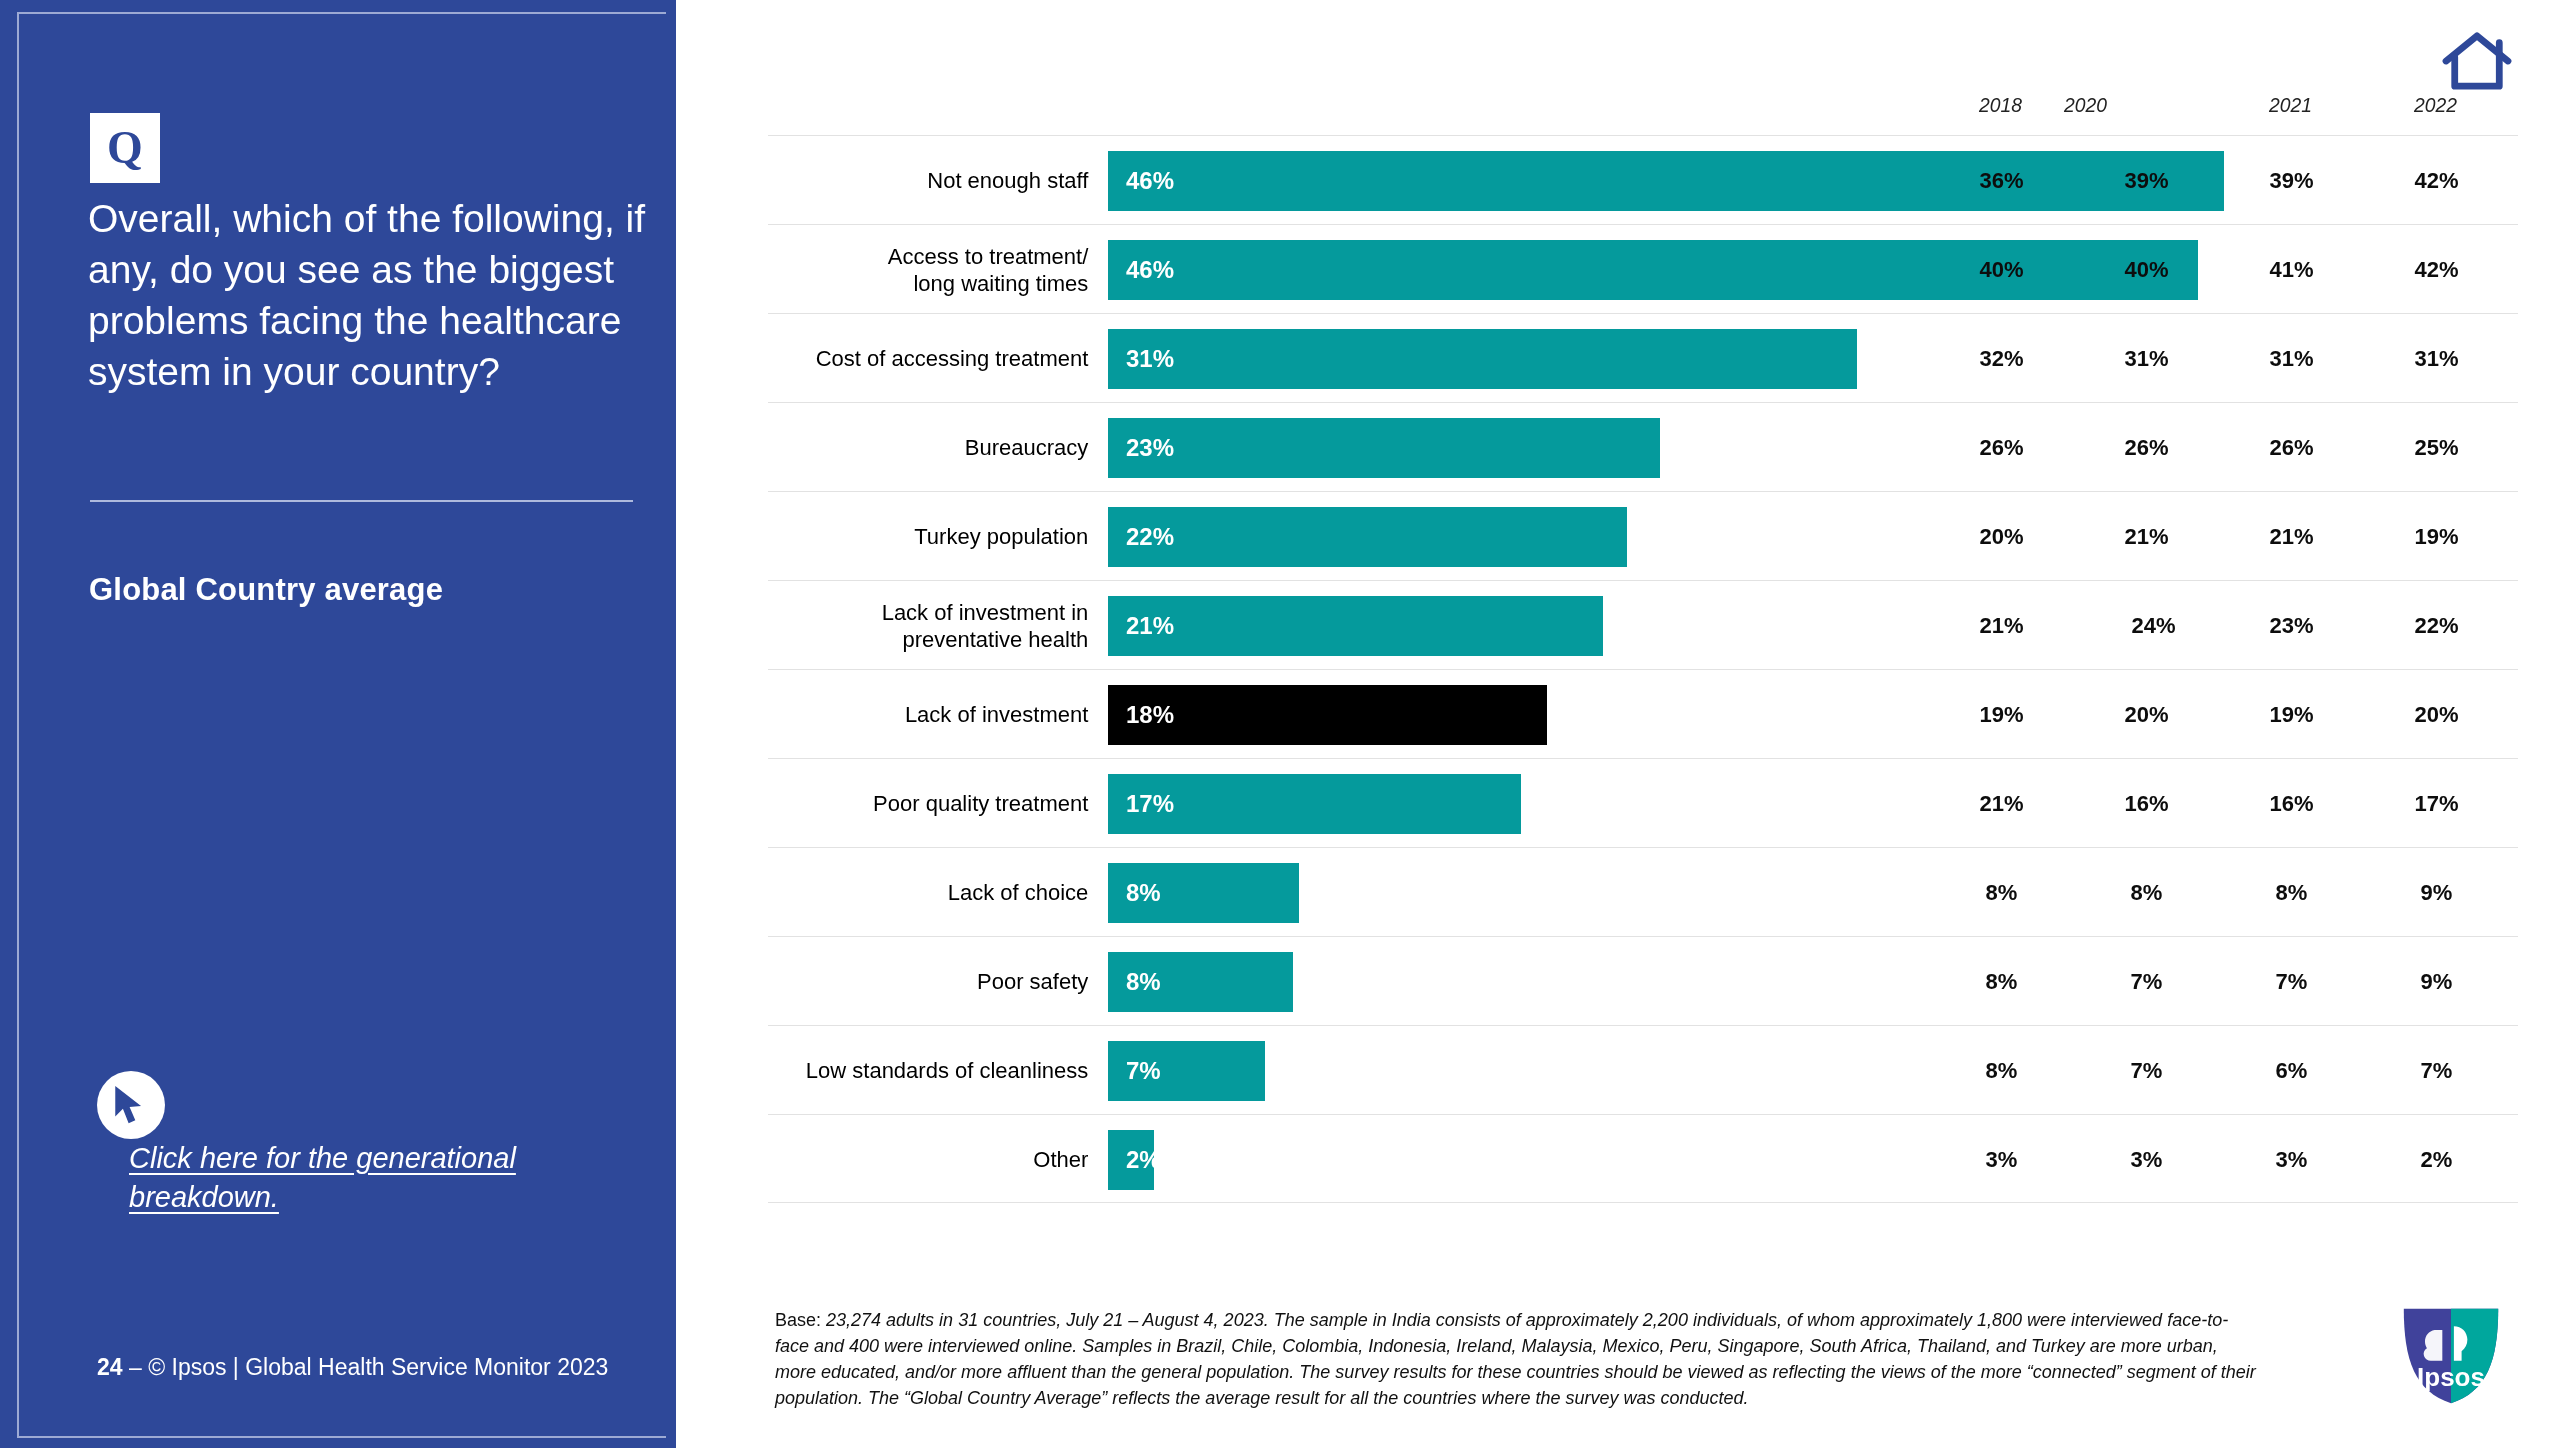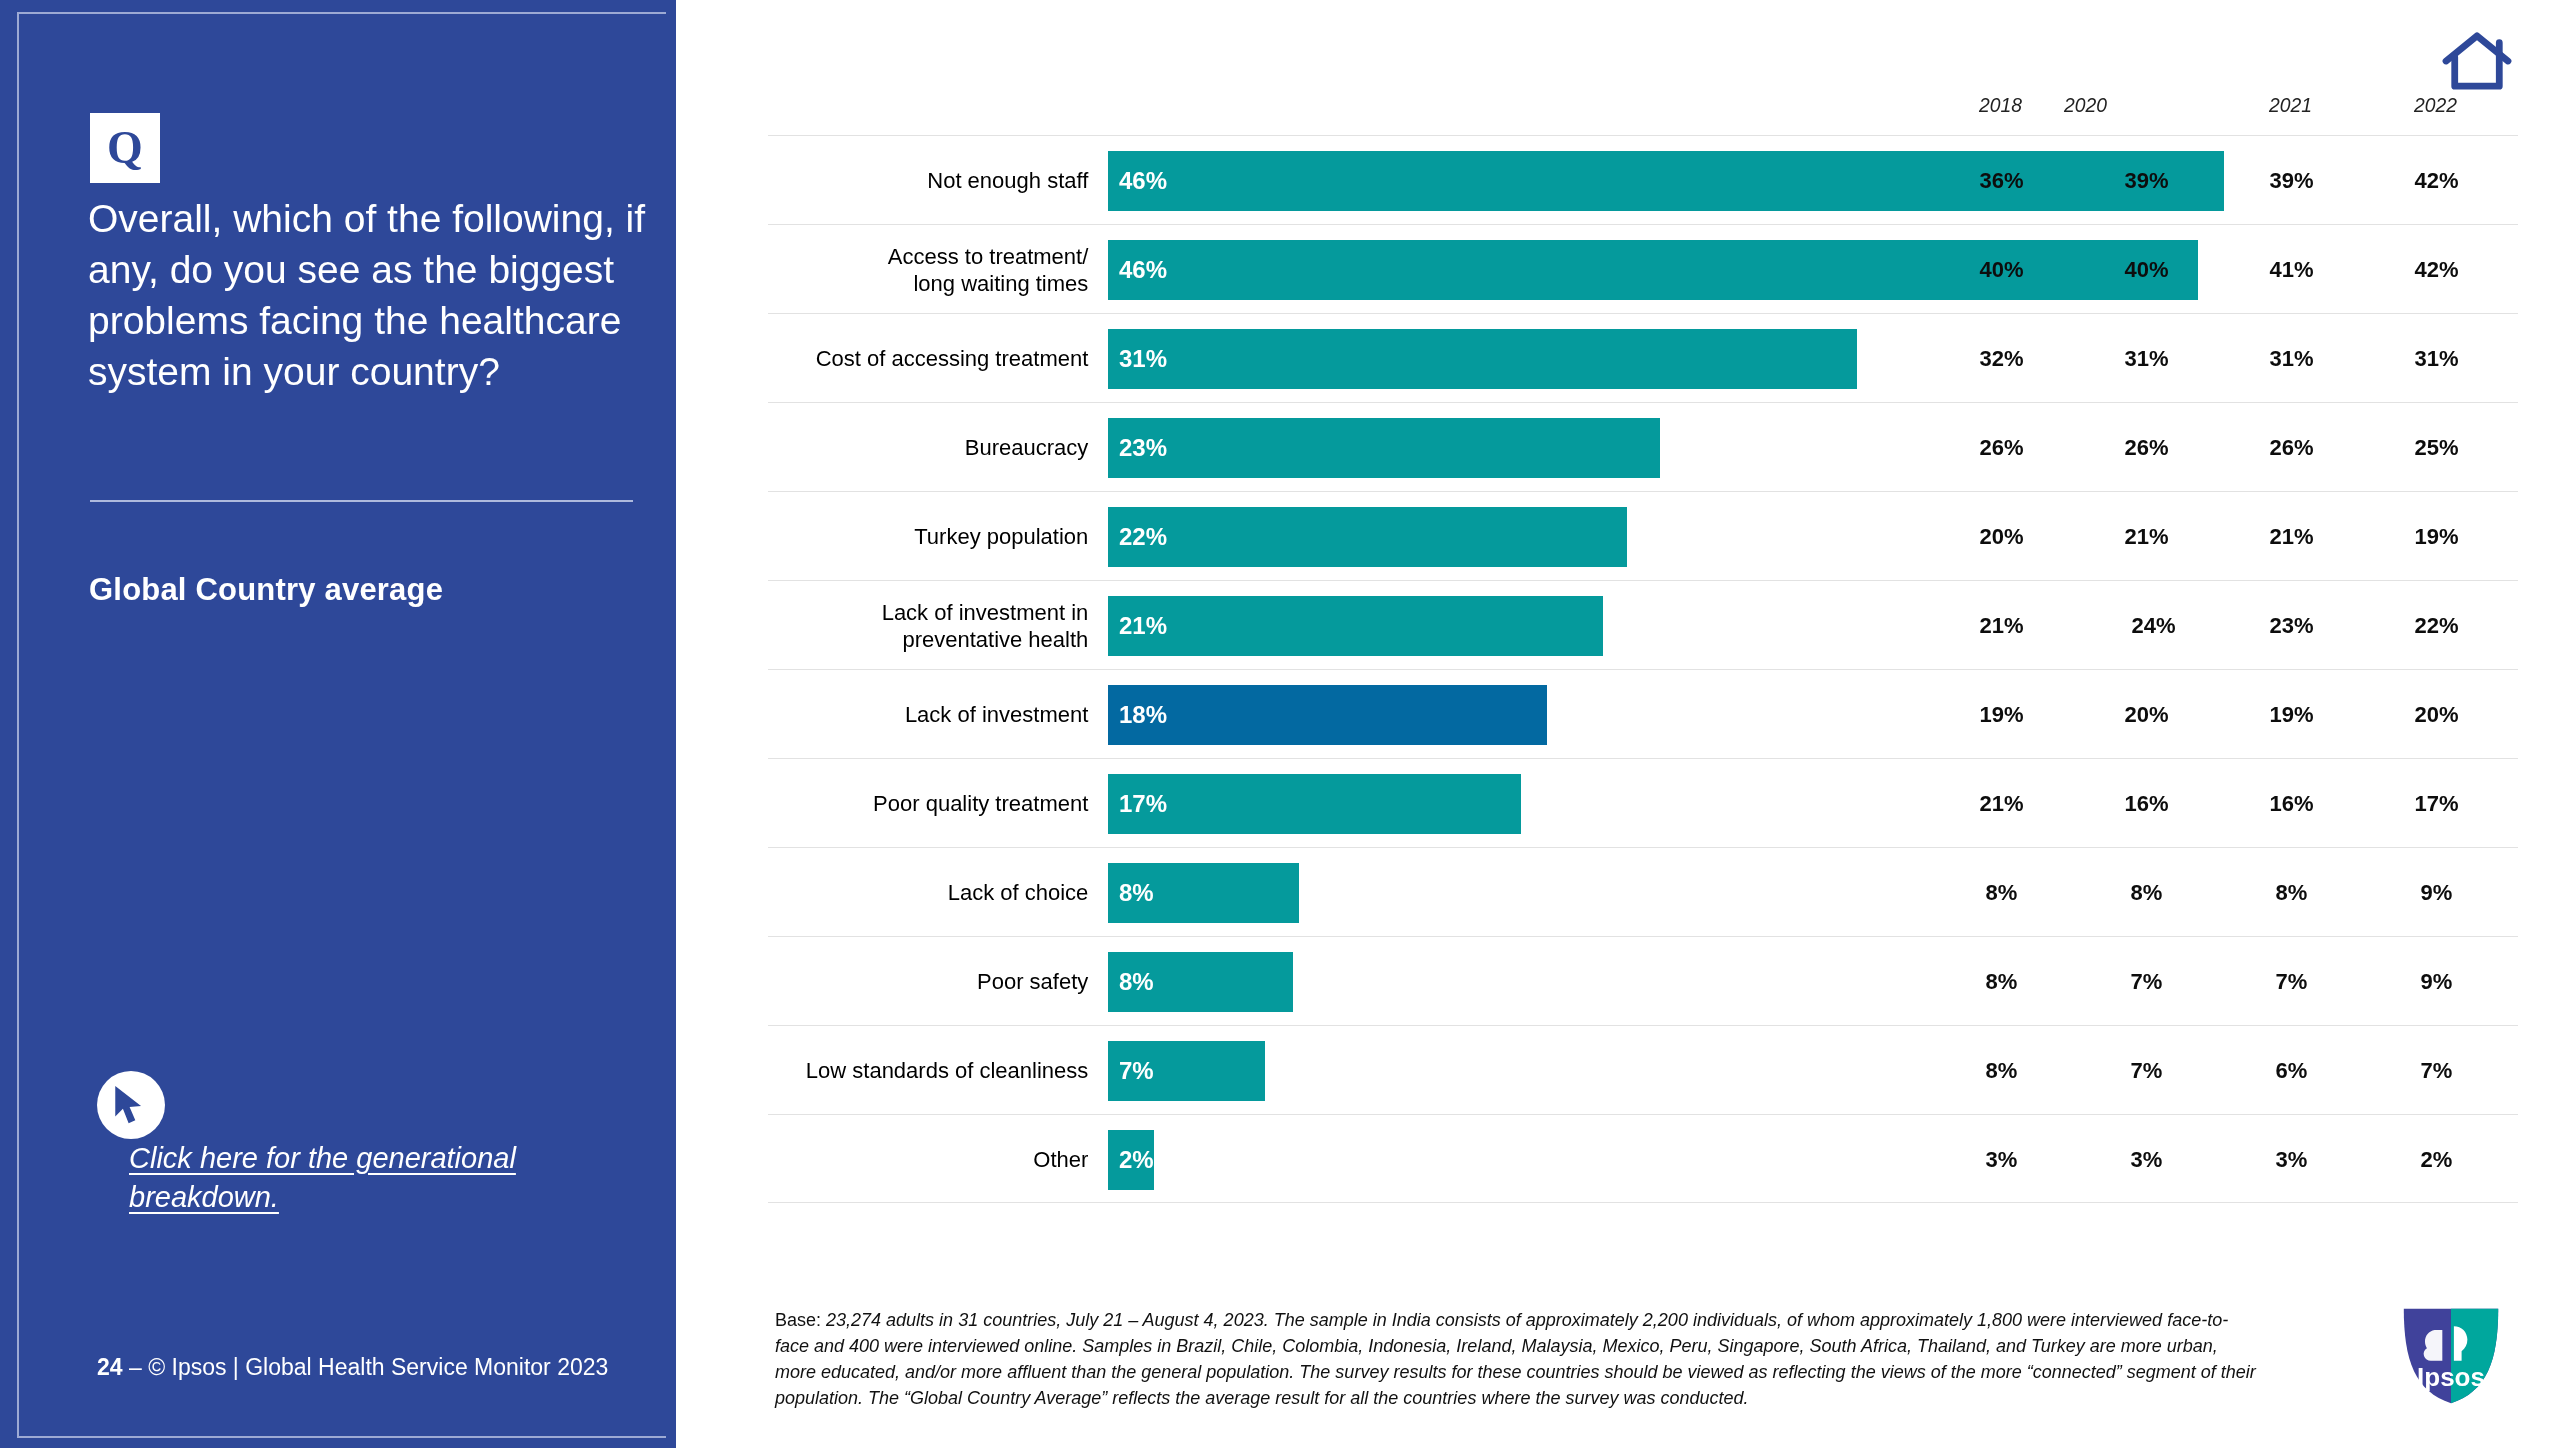--- a/index.html
+++ b/index.html
@@ -165,21 +165,21 @@
     height: 60px;
     background: #059A9C;
     display: flex;
     align-items: center;
     position: relative;
   }
   .bar-label {
     color: #ffffff;
     font-size: 24px;
     font-weight: bold;
-    padding-left: 11px;
+    padding-left: 18px;
     white-space: nowrap;
   }
   .vals {
     position: absolute;
     left: 1198px; top: 0;
     height: 89px;
     width: 552px;
     display: flex;
     align-items: center;
   }
@@ -371,21 +371,21 @@
             <div class="val" style="position: absolute; left: 435px;">22%</div>
           </div>
         </div>
         <div class="row">
           <div class="row-label">
             <div>
               <div>Lack of investment</div>
             </div>
           </div>
           <div class="bar-wrap">
-            <div class="bar" style="width: 439px; background: #0369a1;">
+            <div class="bar" style="width: 439px; background: #000000;">
               <span class="bar-label">18%</span>
             </div>
           </div>
           <div class="vals">
             <div class="val" style="position: absolute; left: 0px;">19%</div>
             <div class="val" style="position: absolute; left: 145px;">20%</div>
             <div class="val" style="position: absolute; left: 290px;">19%</div>
             <div class="val" style="position: absolute; left: 435px;">20%</div>
           </div>
         </div>

